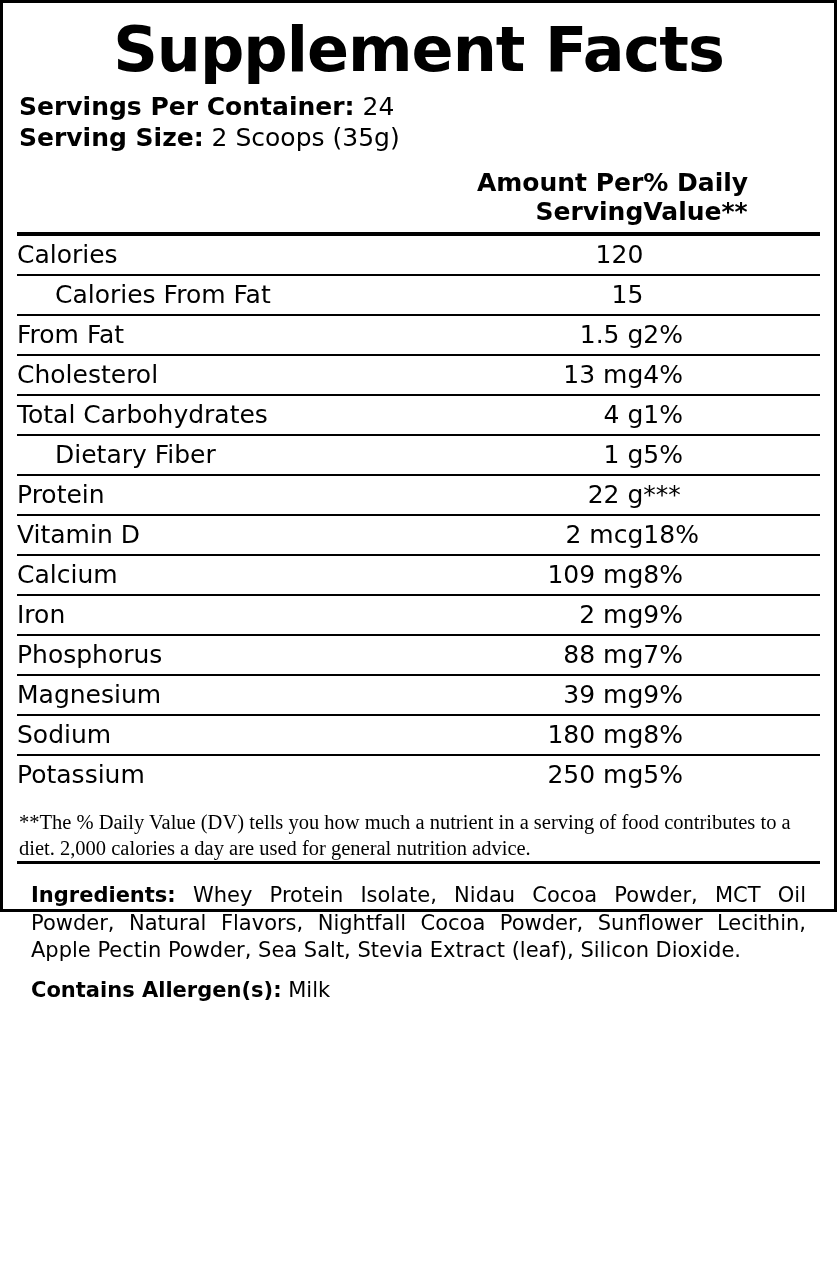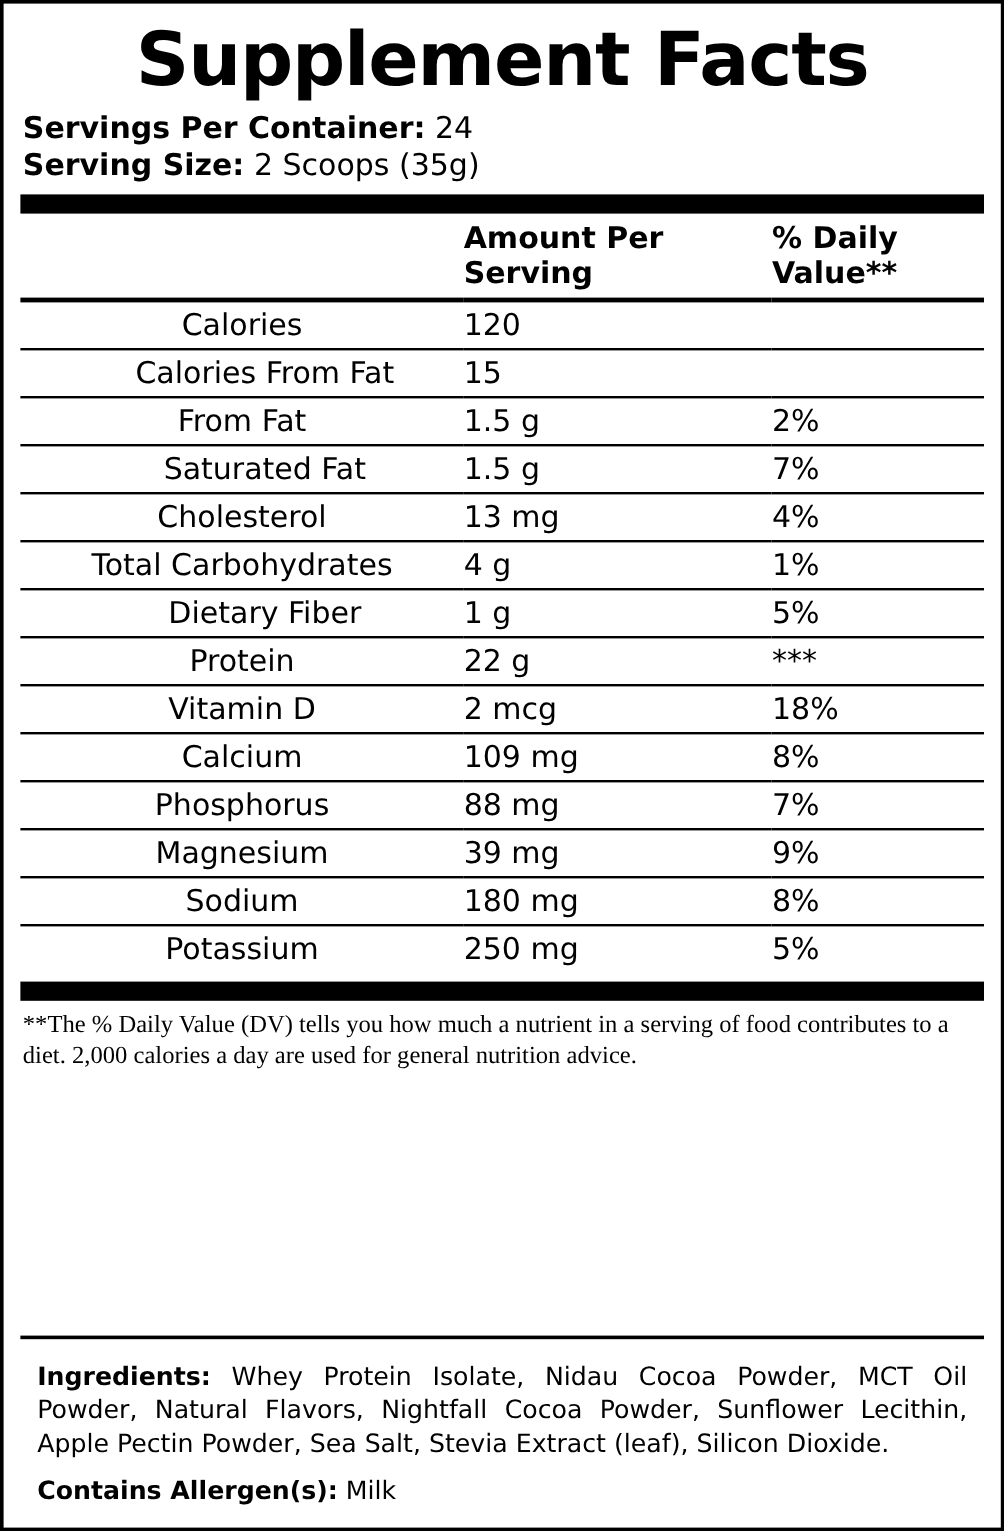--- a/index.html
+++ b/index.html
@@ -9,21 +9,21 @@
     background: #ffffff;
   }
   body {
     width: 837px;
     height: 1276px;
     font-family: "DejaVu Sans", sans-serif;
     color: #000000;
   }
   .panel {
     width: 837px;
-    height: 1276px;
+    height: 912px;
     border: 3px solid #000;
     padding: 10px 14px 0 14px;
     display: flex;
     flex-direction: column;
   }
   .title {
     font-size: 62px;
     font-weight: bold;
     letter-spacing: -1px;
     line-height: 1.0;
@@ -55,22 +55,22 @@
   }
   table.facts tr.hdr td {
     font-weight: bold;
     border-bottom: 4px solid #000;
     padding-bottom: 6px;
     padding-top: 6px;
   }
   table.facts tr.last td {
     border-bottom: none;
   }
-  td.name { text-align: center; width: 46%; padding-left: 2px; }
-  td.amt  { text-align: left; width: 32%; padding-right: 28px; }
+  td.name { text-align: left; width: 46%; padding-left: 2px; }
+  td.amt  { text-align: right; width: 32%; padding-right: 28px; }
   td.dv   { width: 22%; padding-right: 4px; }
   td.name.indent { padding-left: 38px; margin-top: 28px; }
   .footnotes {
     font-size: 20.5px;
     line-height: 1.28;
     padding: 7px 2px 0 2px;
     font-family: Liberation Serif, serif;
   }
   .footnotes p { margin: 0; }
   .ingredients-wrap {
@@ -119,25 +119,20 @@
         <td class="name indent">Calories From Fat</td>
         <td class="amt">15</td>
         <td class="dv"></td>
       </tr>
       <tr>
         <td class="name">From Fat</td>
         <td class="amt">1.5 g</td>
         <td class="dv">2%</td>
       </tr>
       <tr>
-        <td class="name indent">Saturated Fat</td>
-        <td class="amt">1.5 g</td>
-        <td class="dv">7%</td>
-      </tr>
-      <tr>
         <td class="name">Cholesterol</td>
         <td class="amt">13 mg</td>
         <td class="dv">4%</td>
       </tr>
       <tr>
         <td class="name">Total Carbohydrates</td>
         <td class="amt">4 g</td>
         <td class="dv">1%</td>
       </tr>
       <tr>
@@ -152,20 +147,25 @@
       </tr>
       <tr>
         <td class="name">Vitamin D</td>
         <td class="amt">2 mcg</td>
         <td class="dv">18%</td>
       </tr>
       <tr>
         <td class="name">Calcium</td>
         <td class="amt">109 mg</td>
         <td class="dv">8%</td>
+      </tr>
+      <tr>
+        <td class="name">Iron</td>
+        <td class="amt">2 mg</td>
+        <td class="dv">9%</td>
       </tr>
       <tr>
         <td class="name">Phosphorus</td>
         <td class="amt">88 mg</td>
         <td class="dv">7%</td>
       </tr>
       <tr>
         <td class="name">Magnesium</td>
         <td class="amt">39 mg</td>
         <td class="dv">9%</td>

